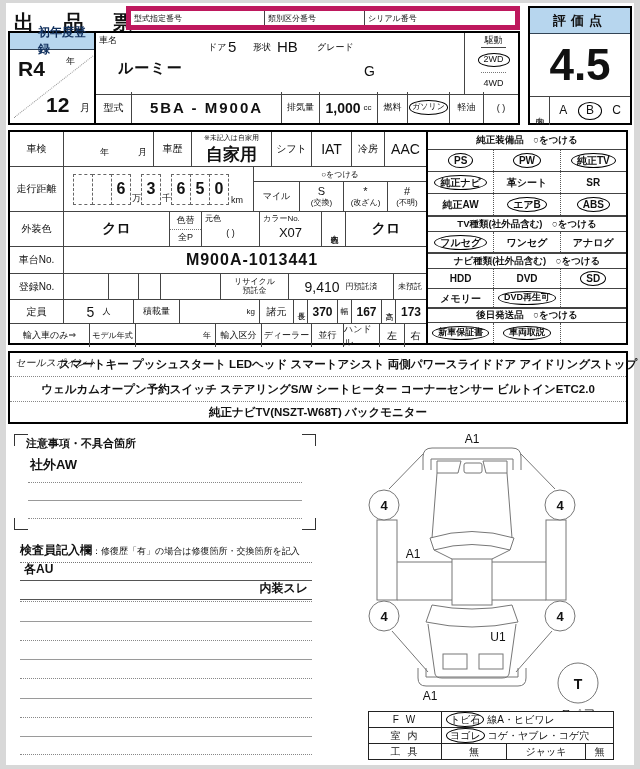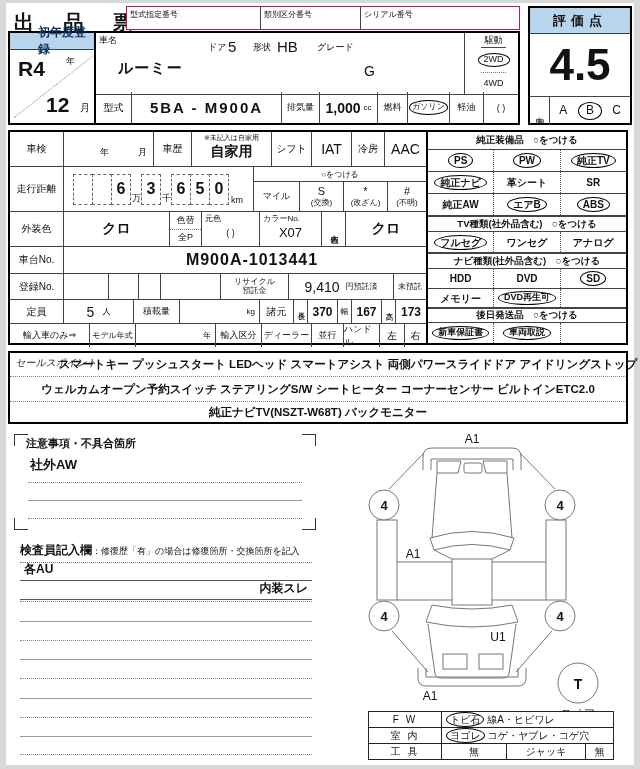--- a/index.html
+++ b/index.html
@@ -51,21 +51,21 @@
   .diag{position:absolute;left:4px;top:68px;width:100px;border-top:1px dotted #999;
         transform:rotate(-38deg);transform-origin:0 0;}
 </style>
 </head>
 <body>
 
 <div id="page">
   <div class="paper"></div>
 
   <div class="ab" style="left:14px;top:9px;font-size:20px;font-weight:bold;letter-spacing:12px;">出 品 票</div>
-  <div class="ab" style="left:126px;top:6px;width:394px;height:24px;display:flex;border:1px solid #be185d;background:#fff;">
+  <div class="ab" style="left:126px;top:6px;width:394px;height:24px;display:flex;border:5px solid #be185d;background:#fff;">
     <div class="c" style="width:134px;justify-content:flex-start;align-items:flex-start;">
       <span class="xs" style="padding:2px 3px;">型式指定番号</span>
     </div>
     <div class="c" style="width:100px;justify-content:flex-start;align-items:flex-start;">
       <span class="xs" style="padding:2px 3px;">類別区分番号</span>
     </div>
     <div class="c" style="flex:1;justify-content:flex-start;align-items:flex-start;">
       <span class="xs" style="padding:2px 3px;">シリアル番号</span>
     </div>
   </div>
@@ -144,21 +144,21 @@
 
     <div class="row" style="height:35px;">
       <div class="c lbl" style="width:54px;">車検</div>
       <div class="c" style="width:90px;">
         <span class="ab sm" style="left:36px;top:14px;">年</span>
         <span class="ab sm" style="right:6px;top:14px;">月</span>
       </div>
       <div class="c lbl" style="width:38px;">車歴</div>
       <div class="c" style="width:80px;flex-direction:column;justify-content:flex-start;">
         <span style="font-size:7px;margin-top:1px;">※未記入は自家用</span>
-        <span class="bold" style="font-size:14px;">自家用</span>
+        <span class="bold" style="font-size:17px;">自家用</span>
       </div>
       <div class="c lbl" style="width:40px;">シフト</div>
       <div class="c" style="width:40px;font-size:14px;">IAT</div>
       <div class="c lbl" style="width:33px;">冷房</div>
       <div class="c" style="flex:1;font-size:14px;">AAC</div>
     </div>
 
     <div class="row" style="height:45px;">
       <div class="c lbl" style="width:54px;">走行距離</div>
       <div class="c" style="width:190px;">

